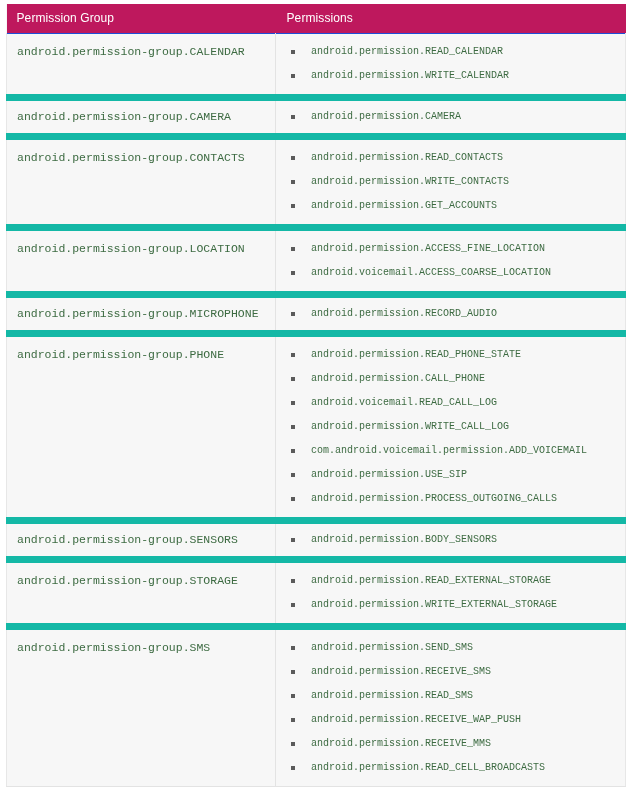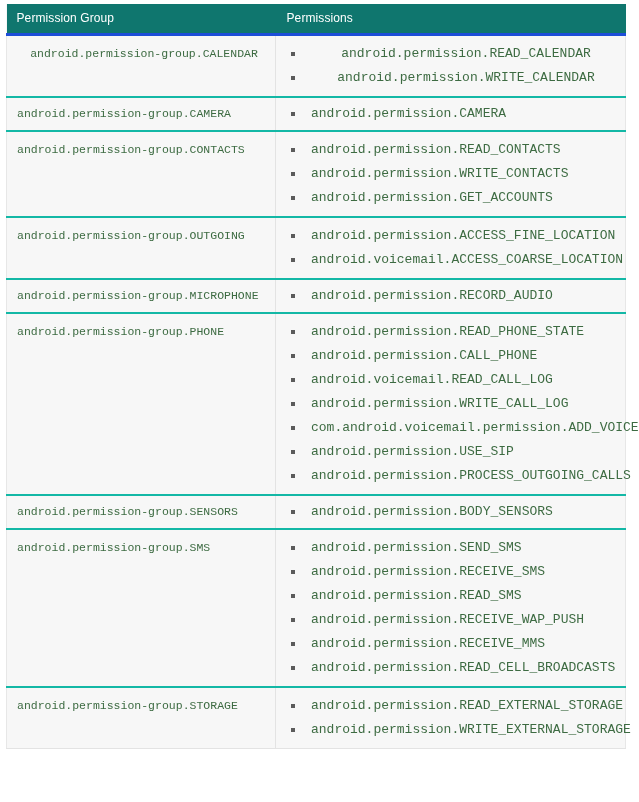--- a/index.html
+++ b/index.html
@@ -25,46 +25,45 @@
     border-collapse: collapse;
     table-layout: fixed;
     width: 619px;
     background: #f7f7f7;
   }
 
   table.perm-table col.c1 { width: 269px; }
   table.perm-table col.c2 { width: 350px; }
 
   thead th {
-    background: #0f766e;
+    background: #be185d;
     color: #ffffff;
     font-family: "Liberation Sans", sans-serif;
     font-size: 12px;
     font-weight: normal;
     text-align: left;
     padding: 7px 0 8px 10px;
     border: none;
     vertical-align: middle;
     letter-spacing: 0.1px;
   }
   thead th.th-perms {
     padding-left: 11px;
     margin-top: 33px;
   }
 
   tbody td {
-    border-top: 2px solid #14b8a6;
+    border-top: 7px solid #14b8a6;
     border-bottom: 1px solid #e3e3e3;
     background: #f7f7f7;
     vertical-align: top;
     padding: 0;
   }
   tbody tr:first-child td {
-    border-top: 3px solid #1d4ed8;
-    text-align: center;
+    border-top: 1px solid #1d4ed8;
   }
   tbody td.group-cell {
     border-right: 1px solid #e3e3e3;
     border-left: 1px solid #e7e7e7;
   }
   tbody td.perms-cell {
     border-right: 1px solid #e7e7e7;
   }
 
   .group-name {
@@ -78,21 +77,21 @@
 
   ul.perm-list {
     list-style: none;
     margin: 0;
     padding: 6px 0 6px 0;
   }
 
   ul.perm-list li {
     position: relative;
     font-family: "Liberation Mono", "DejaVu Sans Mono", monospace;
-    font-size: 13px;
+    font-size: 10px;
     color: #3d6b42;
     line-height: 14px;
     padding: 5px 4px 5px 35px;
     white-space: nowrap;
   }
 
   ul.perm-list li .bullet {
     position: absolute;
     left: 15px;
     top: 10px;
@@ -150,21 +149,21 @@
           <td class="perms-cell">
             <ul class="perm-list">
               <li><span class="bullet"></span><span>android.permission.READ_CONTACTS</span></li>
               <li><span class="bullet"></span><span>android.permission.WRITE_CONTACTS</span></li>
               <li><span class="bullet"></span><span>android.permission.GET_ACCOUNTS</span></li>
             </ul>
           </td>
         </tr>
         <tr>
           <td class="group-cell">
-            <div class="group-name">android.permission-group.OUTGOING</div>
+            <div class="group-name">android.permission-group.LOCATION</div>
           </td>
           <td class="perms-cell">
             <ul class="perm-list">
               <li><span class="bullet"></span><span>android.permission.ACCESS_FINE_LOCATION</span></li>
               <li><span class="bullet"></span><span>android.voicemail.ACCESS_COARSE_LOCATION</span></li>
             </ul>
           </td>
         </tr>
         <tr class="compact">
           <td class="group-cell">
@@ -197,39 +196,39 @@
             <div class="group-name">android.permission-group.SENSORS</div>
           </td>
           <td class="perms-cell">
             <ul class="perm-list">
               <li><span class="bullet"></span><span>android.permission.BODY_SENSORS</span></li>
             </ul>
           </td>
         </tr>
         <tr>
           <td class="group-cell">
+            <div class="group-name">android.permission-group.STORAGE</div>
+          </td>
+          <td class="perms-cell">
+            <ul class="perm-list">
+              <li><span class="bullet"></span><span>android.permission.READ_EXTERNAL_STORAGE</span></li>
+              <li><span class="bullet"></span><span>android.permission.WRITE_EXTERNAL_STORAGE</span></li>
+            </ul>
+          </td>
+        </tr>
+        <tr>
+          <td class="group-cell">
             <div class="group-name">android.permission-group.SMS</div>
           </td>
           <td class="perms-cell">
             <ul class="perm-list">
               <li><span class="bullet"></span><span>android.permission.SEND_SMS</span></li>
               <li><span class="bullet"></span><span>android.permission.RECEIVE_SMS</span></li>
               <li><span class="bullet"></span><span>android.permission.READ_SMS</span></li>
               <li><span class="bullet"></span><span>android.permission.RECEIVE_WAP_PUSH</span></li>
               <li><span class="bullet"></span><span>android.permission.RECEIVE_MMS</span></li>
               <li><span class="bullet"></span><span>android.permission.READ_CELL_BROADCASTS</span></li>
             </ul>
           </td>
         </tr>
-        <tr>
-          <td class="group-cell">
-            <div class="group-name">android.permission-group.STORAGE</div>
-          </td>
-          <td class="perms-cell">
-            <ul class="perm-list">
-              <li><span class="bullet"></span><span>android.permission.READ_EXTERNAL_STORAGE</span></li>
-              <li><span class="bullet"></span><span>android.permission.WRITE_EXTERNAL_STORAGE</span></li>
-            </ul>
-          </td>
-        </tr>
       </tbody>
   </table>
 </div>
 
 </body></html>

